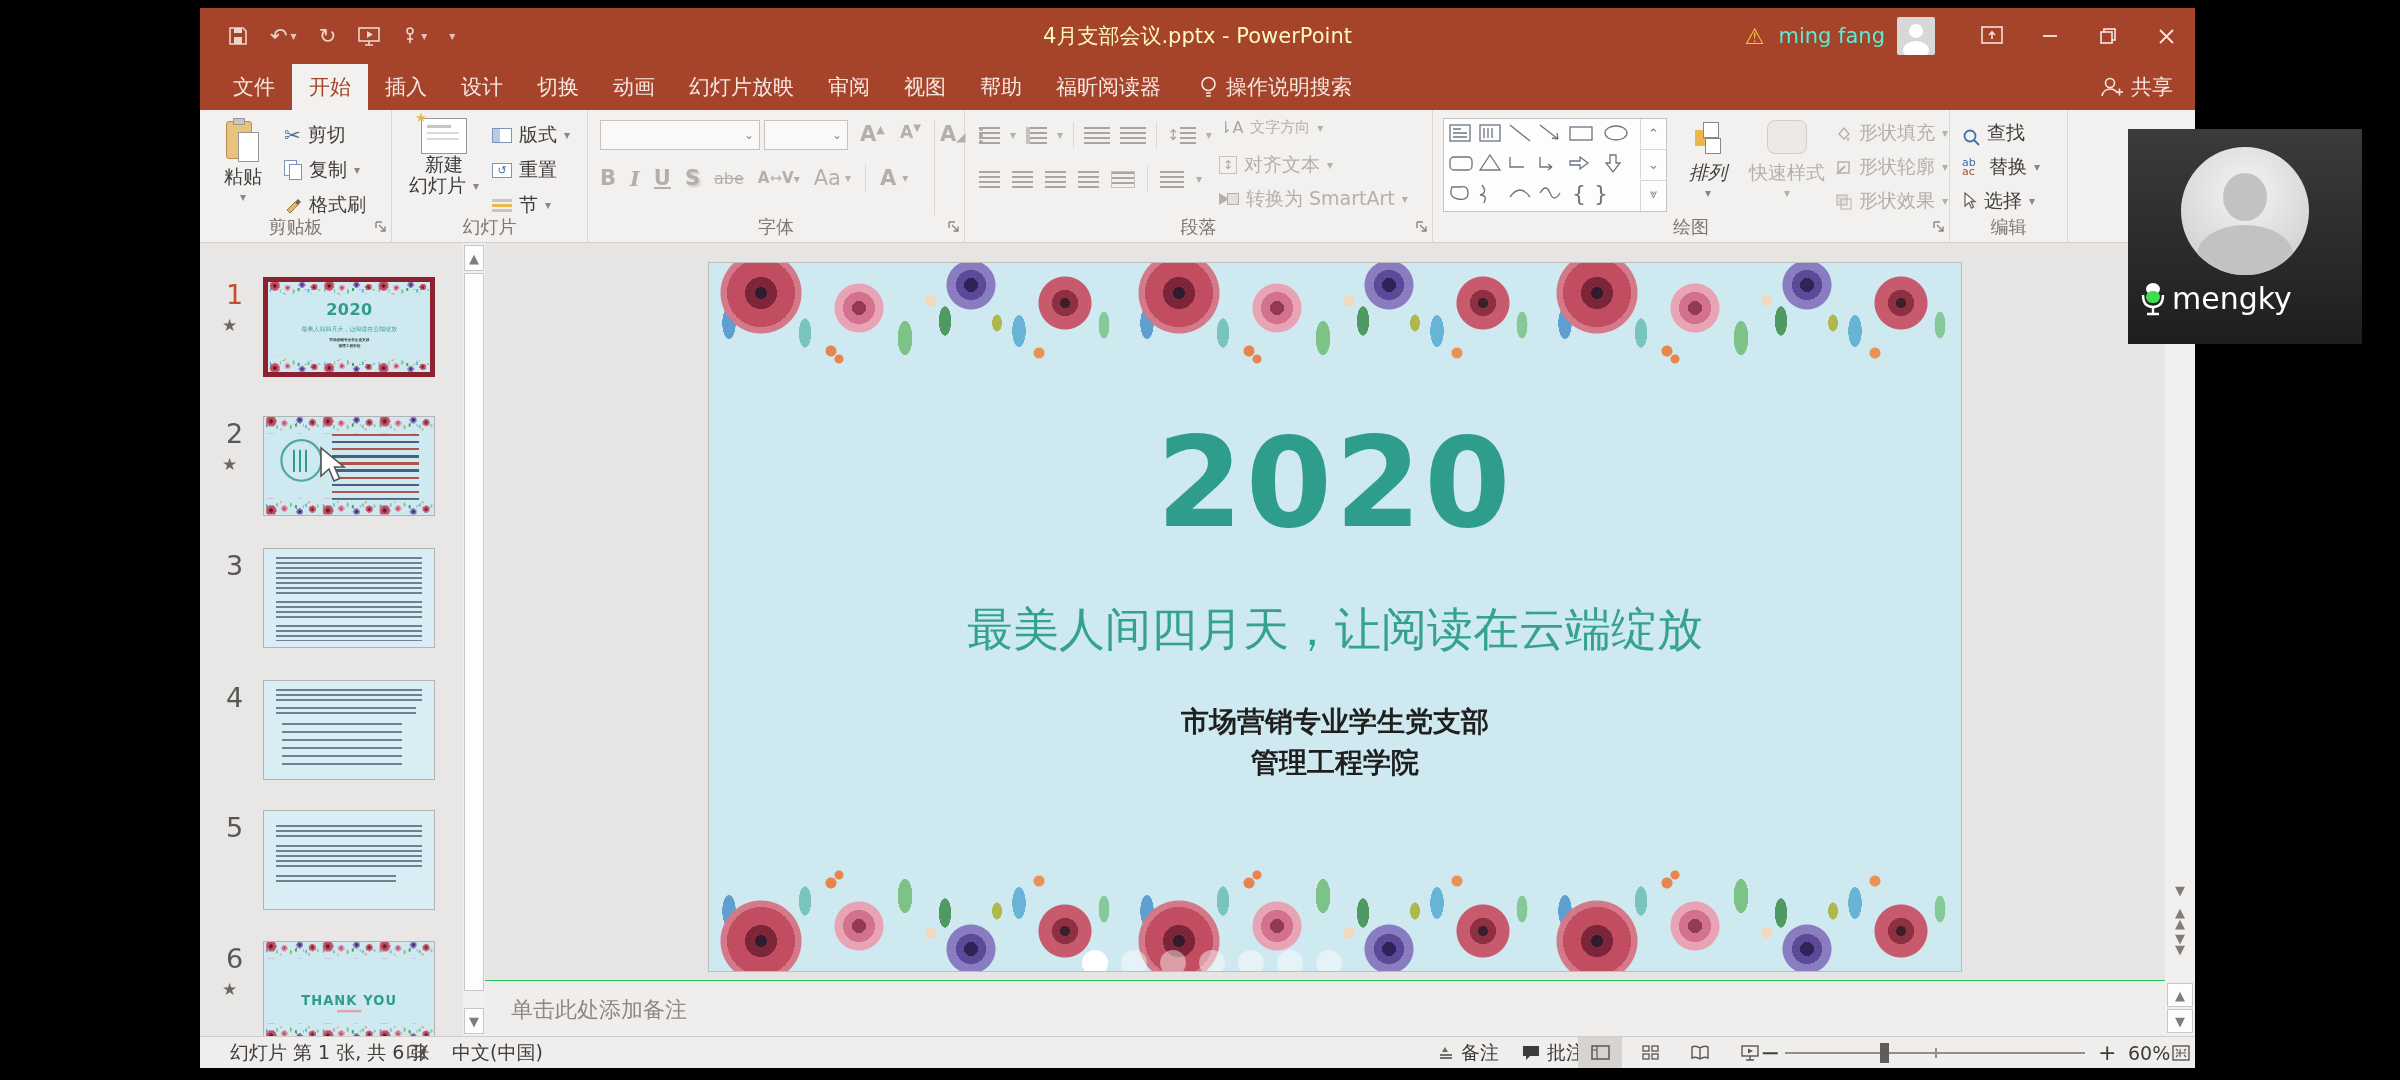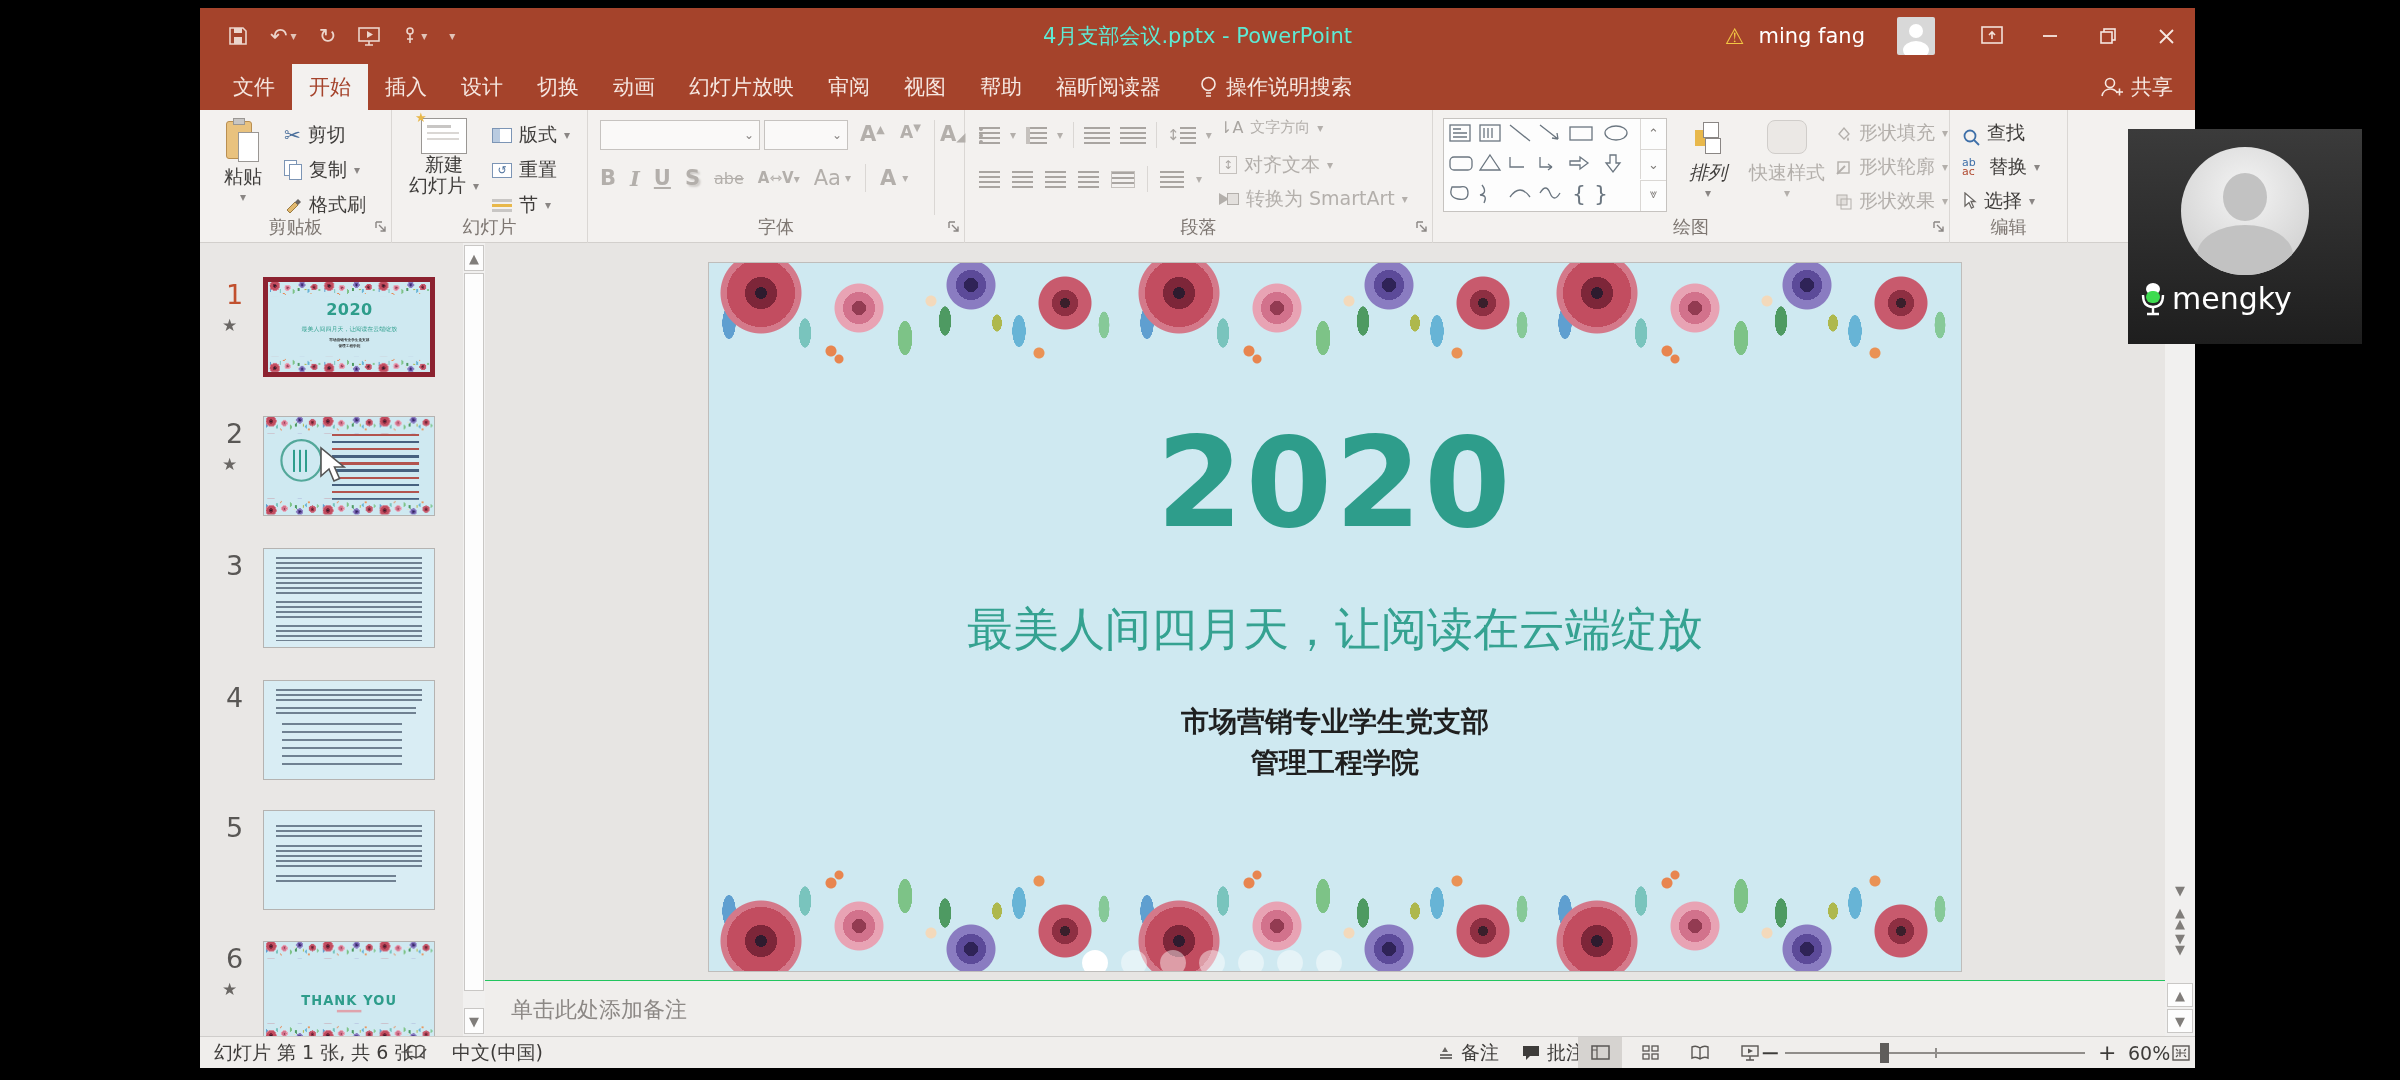--- a/index.html
+++ b/index.html
@@ -7,24 +7,24 @@
     font-family:"DejaVu Sans","Liberation Sans",sans-serif; }
   #win { position:absolute; left:200px; top:8px; width:1995px; height:1060px; background:#F3F1EF; }
 
   
   .titlebar { position:absolute; left:0; top:0; width:100%; height:56px; background:#A5432B; }
   .qat { position:absolute; left:28px; top:0; height:56px; display:flex; align-items:center; gap:22px; }
   .qbtn { color:#F3E2DA; opacity:.92; font-size:21px; display:flex; align-items:center; gap:3px; }
   .qbtn svg { display:block; }
   .dd { font-size:12px; color:#E8CFC5; }
   .wtitle { position:absolute; left:0; top:0; width:100%; height:56px; text-align:center; line-height:56px;
-    color:#5eead4; font-size:21px; }
+    color:#fef9c3; font-size:21px; }
   .tbright { position:absolute; right:0; top:0; height:56px; display:flex; align-items:center; }
   .warn { color:#F2C744; font-size:22px; margin-right:14px; }
-  .uname { color:#ffffff; font-size:21px; margin-right:32px; }
+  .uname { color:#5eead4; font-size:21px; margin-right:12px; }
   .tbavatar { width:38px; height:38px; background:#D8D8D8; border-radius:2px; overflow:hidden; margin-right:28px; }
   .wbtn { width:58px; height:56px; display:flex; align-items:center; justify-content:center; }
 
   
   .tabrow { position:absolute; left:0; top:56px; width:100%; height:46px; background:#A5432B; display:flex; align-items:stretch; }
   #tabs { display:flex; margin-left:16px; }
   .tab { padding:0 17px; line-height:46px; color:#F6E7E1; font-size:21px; white-space:nowrap; }
   .tab.active { background:#F3F1EF; color:#A5432B; }
   .tellme { display:flex; align-items:center; gap:9px; margin-left:22px; color:#F6E7E1; font-size:21px; }
   .share { position:absolute; right:22px; top:0; height:46px; display:flex; align-items:center; gap:8px; color:#F6E7E1; font-size:21px; }
@@ -569,21 +569,21 @@
         <div class="sbarrow" style="position:absolute;top:636px;left:0;width:30px;height:24px;line-height:24px;">▼</div>
         <div class="sbarrow" style="position:absolute;top:664px;left:0;width:30px;height:22px;line-height:11px;">▲<br>▲</div>
         <div class="sbarrow" style="position:absolute;top:690px;left:0;width:30px;height:22px;line-height:11px;">▼<br>▼</div>
         <div class="sbbox sbarrow" style="position:absolute;top:740px;left:2px;width:26px;height:24px;line-height:24px;">▲</div>
         <div class="sbbox sbarrow" style="position:absolute;top:766px;left:2px;width:26px;height:24px;line-height:24px;">▼</div>
       </div>
     </div>
   </div>
 
   <div class="statusbar">
-    <div class="sit" style="left:14px;">
+    <div class="sit" style="left:30px;">
         <span class="stxt">幻灯片 第 1 张, 共 6 张</span>
       </div>
     <div class="sit" style="left:206px;">
         <svg width="22" height="20">
           <path d="M2 4 q4 -3 8 0 q4 -3 8 0 v11 q-4 -3 -8 0 q-4 -3 -8 0 z M10 4 v11" fill="none" stroke="#4A4846" stroke-width="1.4"></path>
           <path d="M14 13 l6 -7" stroke="#4A4846" stroke-width="1.6"></path>
         </svg>
       </div>
     <div class="sit" style="left:252px;">
         <span class="stxt">中文(中国)</span>

